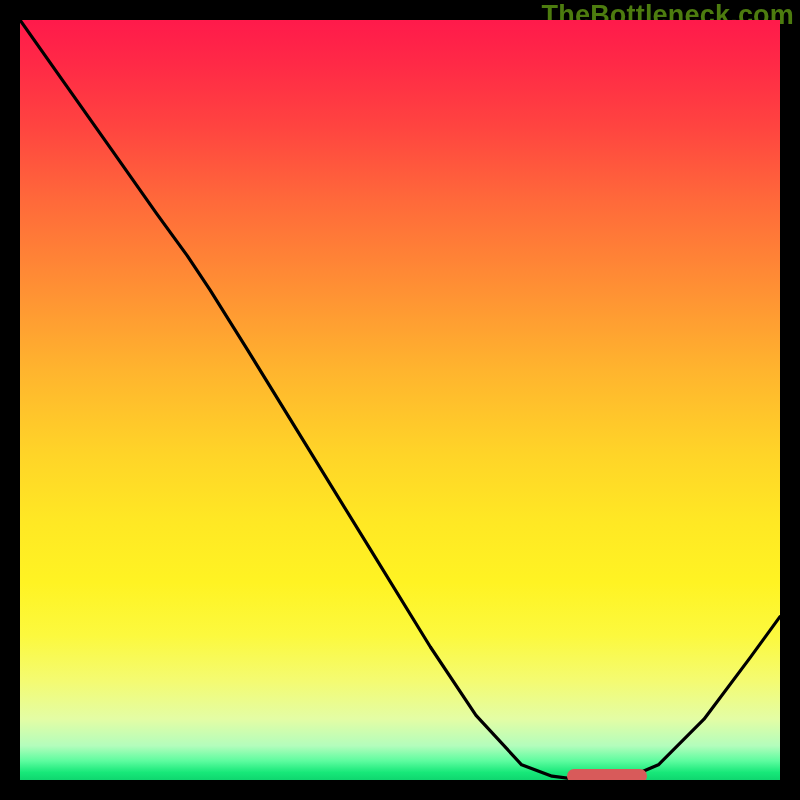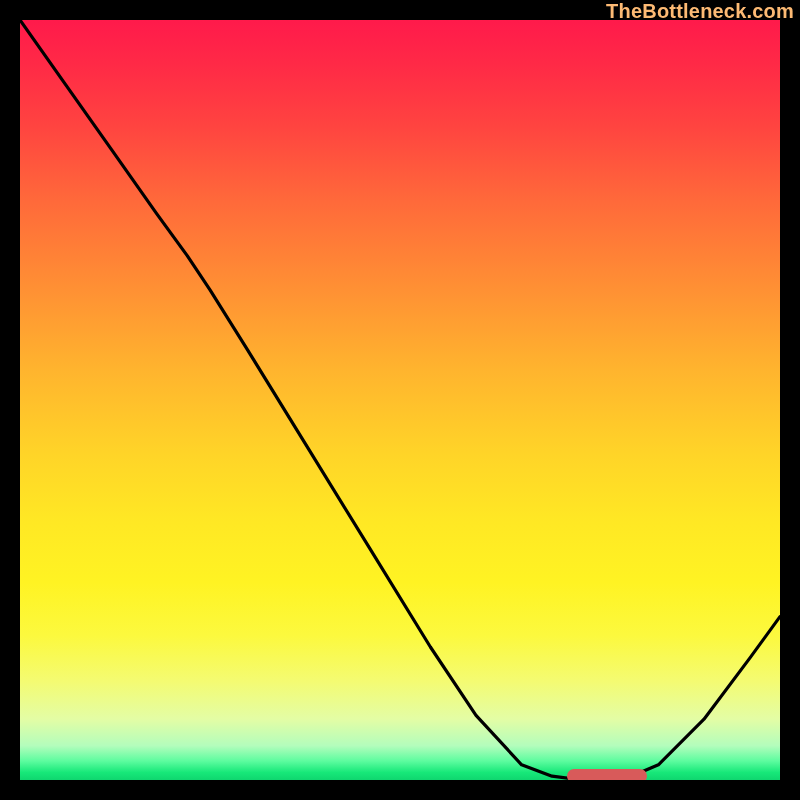--- a/index.html
+++ b/index.html
@@ -47,23 +47,23 @@
   .marker {
     position: absolute;
     background: #d85a5a;
     border-radius: 9px;
   }
   .watermark {
     position: absolute;
     top: 0;
     right: 6px;
     font-family: Arial, Helvetica, sans-serif;
-    font-size: 20px;
+    font-size: 27px;
     font-weight: 600;
-    color: #fdba74;
+    color: #4d7c0f;
     letter-spacing: 0.2px;
   }
 </style>
 </head>
 <body>
 
 <div class="frame">
   <div class="watermark">TheBottleneck.com</div>
   <div class="plot">
     <div class="gradient"></div>

